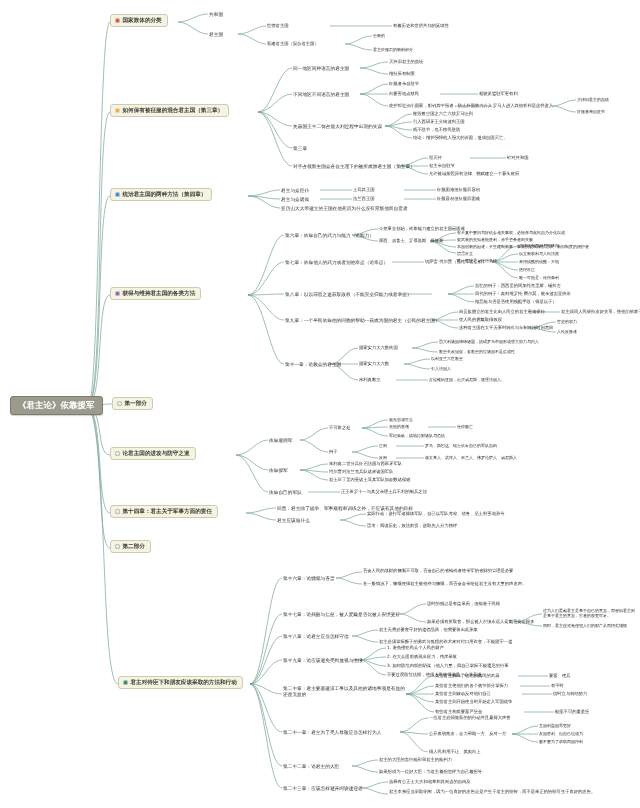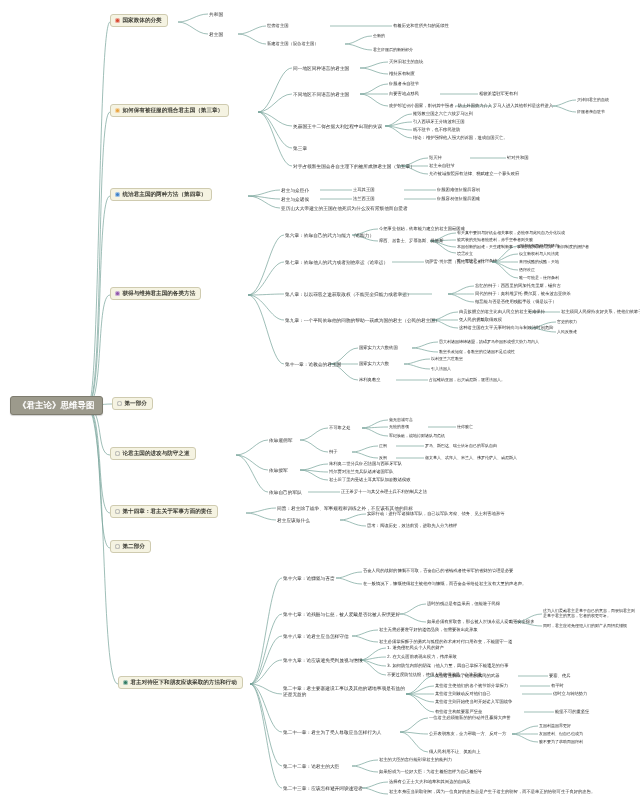--- a/index.html
+++ b/index.html
@@ -195,21 +195,21 @@
       <path d="M512 734 C 522 734, 526 734, 538 734"></path>
       <path d="M512 734 C 522 734, 526 742, 538 742"></path>
 
       <path d="M352 766 C 362 766, 366 760, 378 760"></path>
       <path d="M352 766 C 362 766, 366 772, 378 772"></path>
       <path d="M362 788 C 372 788, 376 782, 388 782"></path>
       <path d="M362 788 C 372 788, 376 794, 388 794"></path>
     </g>
   </svg>
 
-  <div class="node root" style="left:10px;top:396px;">《君主论》思维导图</div>
+  <div class="node root" style="left:10px;top:396px;">《君主论》依靠援军</div>
 
   <div class="node main" style="left:110px;top:14px;">
     <span class="dot" style="background:#d8452b"></span>
     <span>国家政体的分类</span>
   </div>
 
   <div class="node main" style="left:110px;top:104px;">
     <span class="dot" style="background:#e8a33d"></span>
     <span>如何保有被征服的混合君主国（第三章）</span>
   </div>

